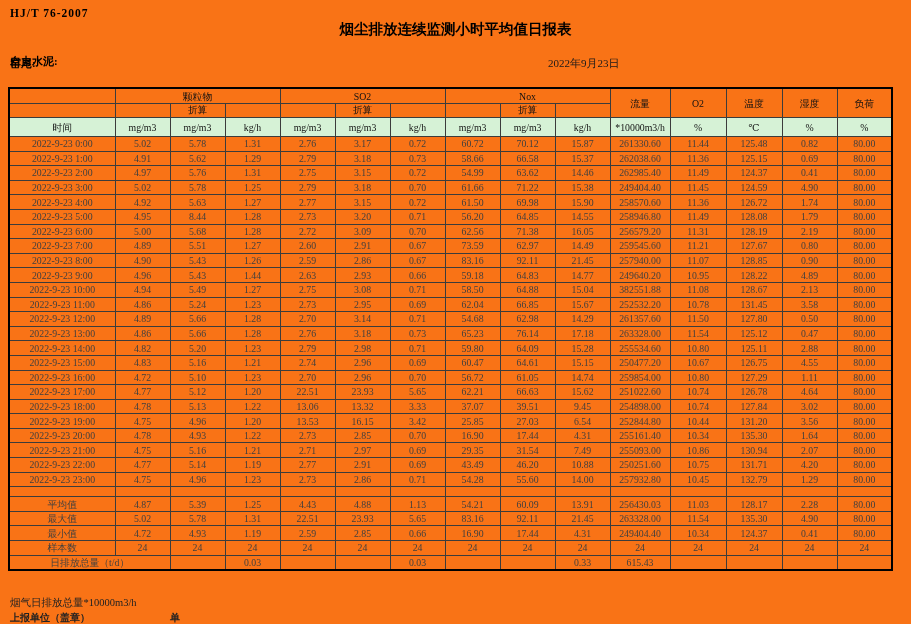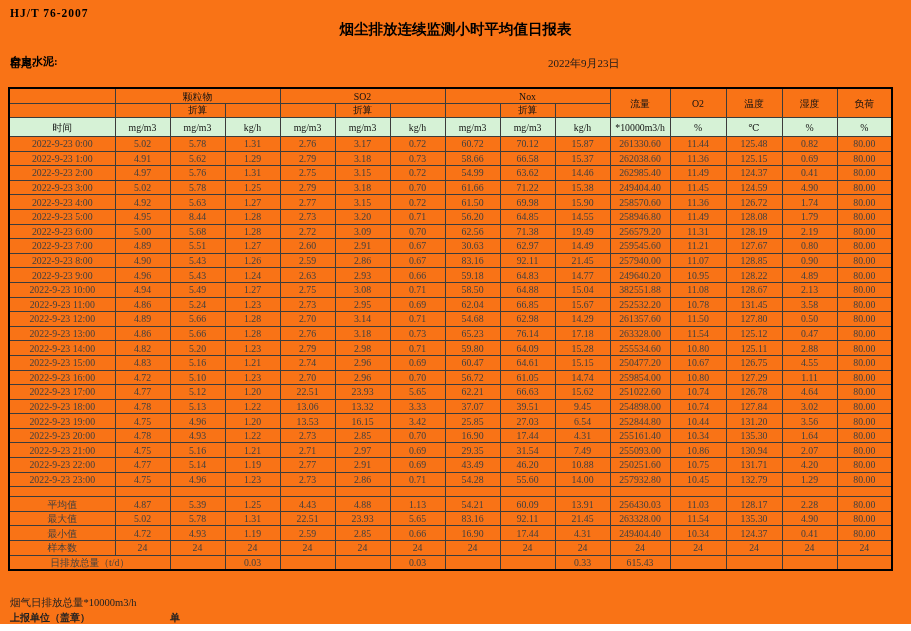--- a/index.html
+++ b/index.html
@@ -202,36 +202,36 @@
         <tr class="data-row">
           <td class="time-cell">2022-9-23 6:00</td>
           <td>5.00</td>
           <td>5.68</td>
           <td>1.28</td>
           <td>2.72</td>
           <td>3.09</td>
           <td>0.70</td>
           <td>62.56</td>
           <td>71.38</td>
-          <td>19.49</td>
+          <td>16.05</td>
           <td>256579.20</td>
           <td>11.31</td>
           <td>128.19</td>
           <td>2.19</td>
           <td>80.00</td>
         </tr>
         <tr class="data-row">
           <td class="time-cell">2022-9-23 7:00</td>
           <td>4.89</td>
           <td>5.51</td>
           <td>1.27</td>
           <td>2.60</td>
           <td>2.91</td>
           <td>0.67</td>
-          <td>30.63</td>
+          <td>73.59</td>
           <td>62.97</td>
           <td>14.49</td>
           <td>259545.60</td>
           <td>11.21</td>
           <td>127.67</td>
           <td>0.80</td>
           <td>80.00</td>
         </tr>
         <tr class="data-row">
           <td class="time-cell">2022-9-23 8:00</td>
@@ -247,21 +247,21 @@
           <td>257940.00</td>
           <td>11.07</td>
           <td>128.85</td>
           <td>0.90</td>
           <td>80.00</td>
         </tr>
         <tr class="data-row">
           <td class="time-cell">2022-9-23 9:00</td>
           <td>4.96</td>
           <td>5.43</td>
-          <td>1.24</td>
+          <td>1.44</td>
           <td>2.63</td>
           <td>2.93</td>
           <td>0.66</td>
           <td>59.18</td>
           <td>64.83</td>
           <td>14.77</td>
           <td>249640.20</td>
           <td>10.95</td>
           <td>128.22</td>
           <td>4.89</td>

